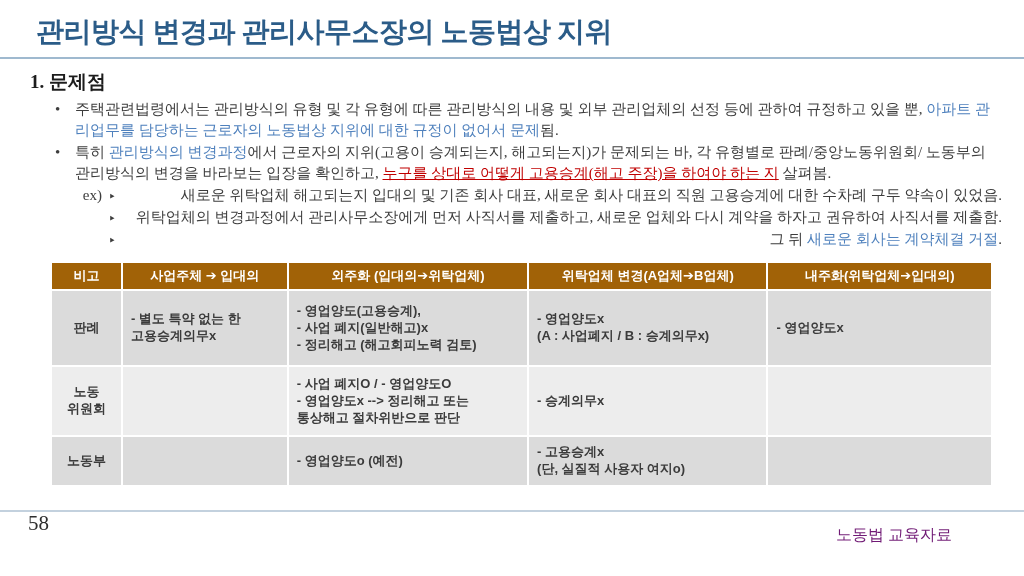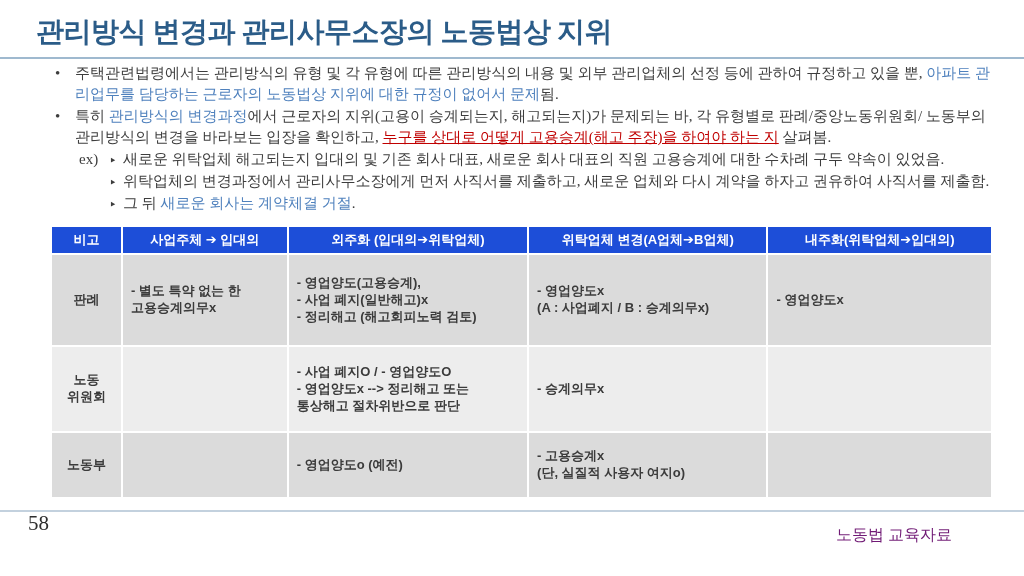--- a/index.html
+++ b/index.html
@@ -16,40 +16,40 @@
   
   .section-heading{margin:10px 0 4px 30px;font-size:19px;font-weight:bold;color:#1c1c1c;}
   
   .body-text{margin:4px 22px 0 55px;font-size:15px;line-height:21px;color:#3d3d3d;}
   .bullet{display:flex;margin-bottom:1px;}
   .bullet .marker{flex:0 0 20px;text-align:left;color:#3d3d3d;}
   .bullet .btext{flex:1;}
   .blue{color:#4f81bd;}
   .red-underline{color:#c00000;text-decoration:underline;text-decoration-color:#c00000;}
   
-  .ex-block{display:flex;margin-left:24px;}
+  .ex-block{display:flex;margin-left:17px;text-align:right;}
   .ex-label{flex:0 0 30px;}
   .ex-items{flex:1;}
   .ex-item{display:flex;}
   .ex-item .exmarker{flex:0 0 14px;font-size:13px;padding-top:1px;}
   .ex-item .extext{flex:1;}
   
   .mgmt-table{
     margin:10px 0 0 50px;width:943px;border-collapse:separate;border-spacing:2px;
     font-family:"Liberation Sans","DejaVu Sans",sans-serif;table-layout:fixed;
   }
   .mgmt-table th{
-    background:#1d4ed8;color:#ffffff;font-size:13px;font-weight:bold;
+    background:#a16207;color:#ffffff;font-size:13px;font-weight:bold;
     text-align:center;padding:4px 2px;height:18px;
   }
   .mgmt-table td{
     font-size:13px;font-weight:bold;color:#3b3b3b;padding:4px 8px;
     vertical-align:middle;white-space:pre-line;line-height:1.3;
   }
-  .mgmt-table td.rowlabel{text-align:center;padding:12px 2px;}
+  .mgmt-table td.rowlabel{text-align:center;padding:4px 2px;}
   .mgmt-table tr.row-odd td{background:#dbdbdb;}
   .mgmt-table tr.row-even td{background:#ededed;}
   .col-remark{width:7.4%;}
   .col-a{width:17.6%;}
   .col-b{width:25.6%;}
   .col-c{width:25.5%;}
   .col-d{width:23.9%;}
   .row-1 td{height:66px;}
   .row-2 td{height:60px;}
   .row-3 td{height:40px;}
@@ -61,20 +61,21 @@
   .brand .brand-subtitle{font-size:16px;color:#701a75;margin-top:1px;}
 </style>
 </head>
 <body>
 
 <div class="slide">
 
   <div class="title">관리방식 변경과 관리사무소장의 노동법상 지위</div>
   <div class="title-rule"></div>
 
+  <div class="section-heading">1. 문제점</div>
 
   <div class="body-text">
 
     <div class="bullet">
       <span class="marker">•</span>
       <span class="btext"><span>주택관련법령에서는 관리방식의 유형 및 각 유형에 따른 관리방식의 내용 및 외부 관리업체의 선정 등에 관하여 규정하고 있을 뿐, </span><span class="blue">아파트 관리업무를 담당하는 근로자의 노동법상 지위에 대한 규정이 없어서 문제</span><span>됨.</span></span>
     </div>
 
     <div class="bullet">
       <span class="marker">•</span>

